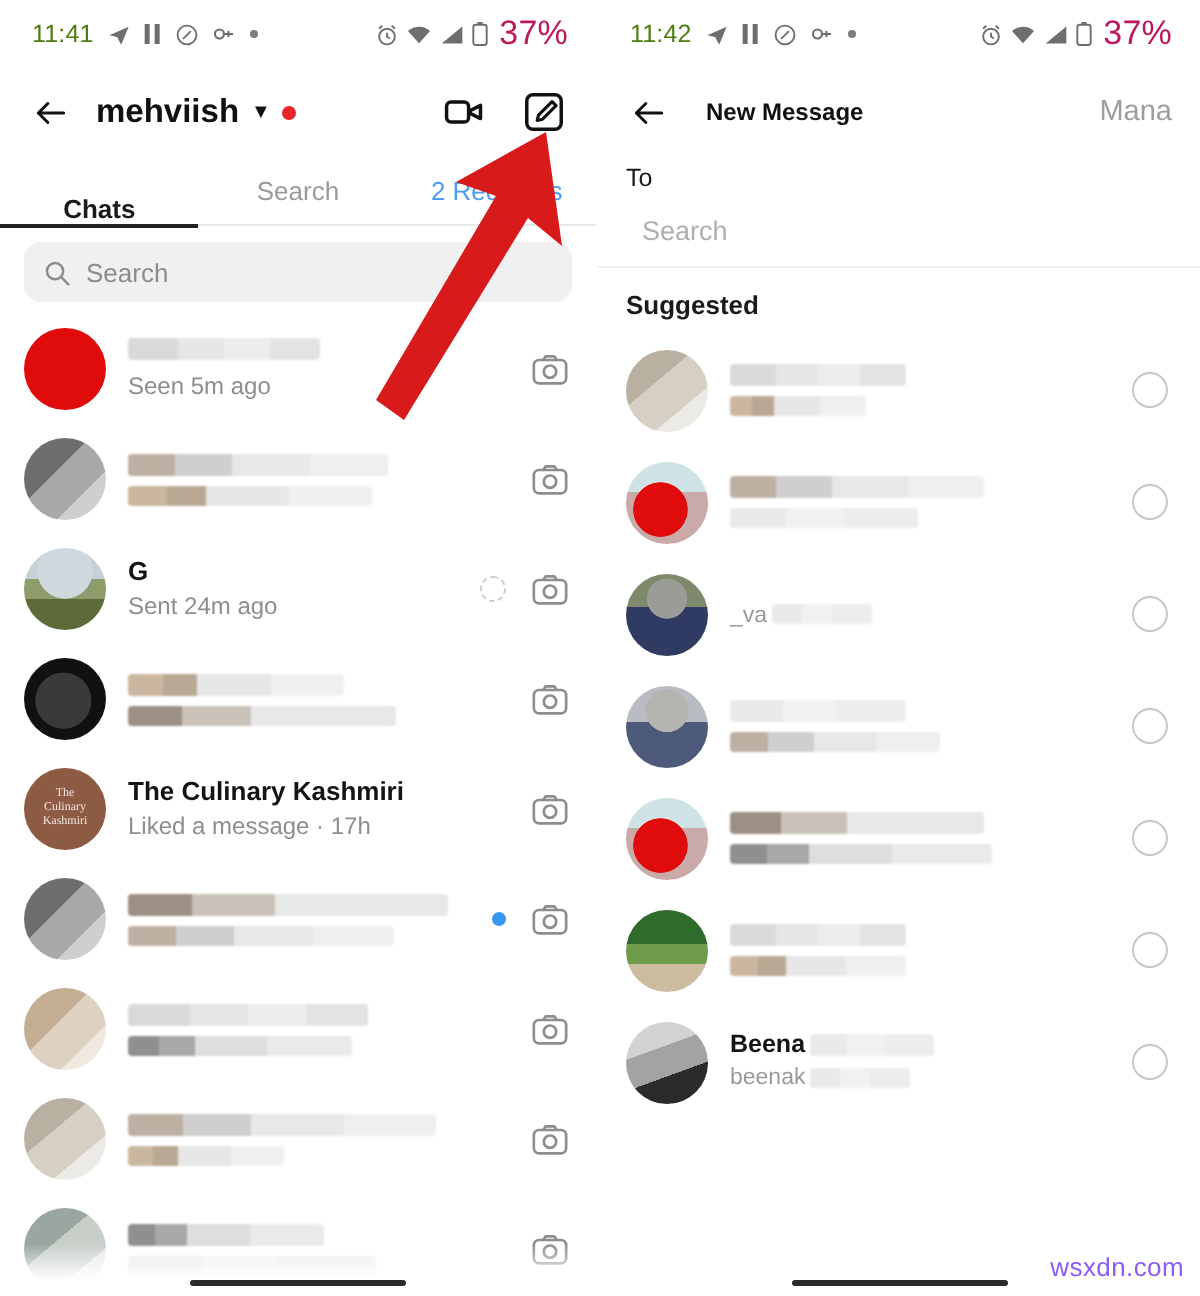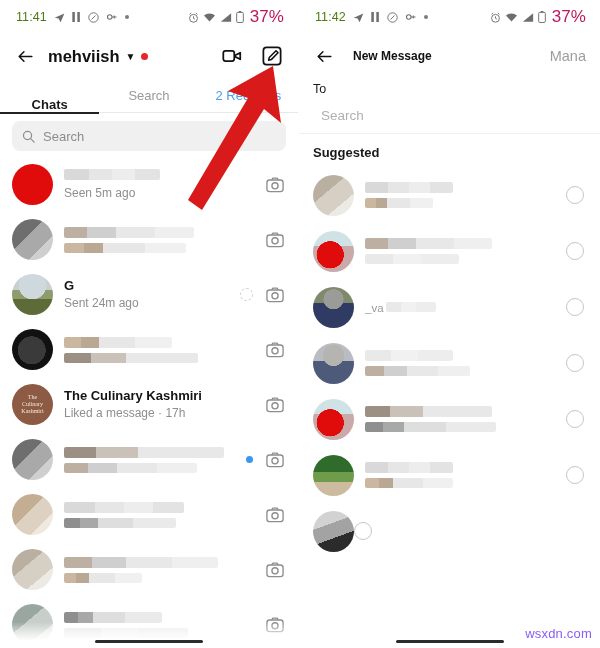--- a/index.html
+++ b/index.html
@@ -554,20 +554,30 @@
         <div class="sugrow">
           <div class="avatar av-green"></div>
           <div class="sugtext">
             <div class="blurname px px-a" style="width: 44%;"></div>
             <div class="blursub px px-d" style="width: 44%;"></div>
           </div>
           <div class="radio"></div>
         </div>
         <div class="sugrow">
           <div class="avatar av-gray"></div>
+          <div class="sugtext">
+            <div class="partial">
+              <span class="sugname">Beena</span>
+              <span class="seg px px-e" style="width: 62px;"></span>
+            </div>
+            <div class="partial">
+              <span class="sugsub">beenak</span>
+              <span class="seg px px-e" style="width: 50px; height: 10px;"></span>
+            </div>
+          </div>
           <div class="radio"></div>
         </div>
       </div>
 
     <div class="fadebottom"></div>
     <div class="homebar"></div>
     <div class="watermark">wsxdn.com</div>
   </div>
 
 </div>

